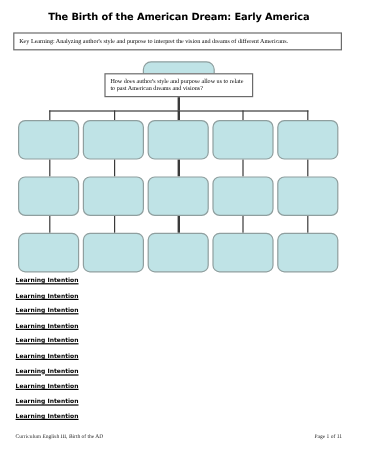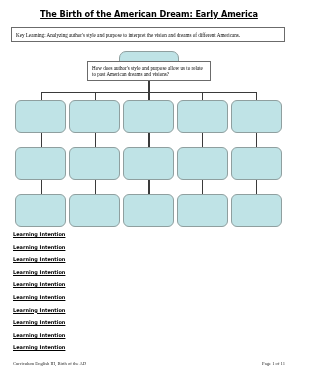--- a/index.html
+++ b/index.html
@@ -26,21 +26,20 @@
   
   .title {
     position: absolute;
     top: 9px;
     left: 0;
     width: 298px;
     text-align: center;
     font-family: "DejaVu Sans", sans-serif;
     font-size: 8.2px;
     font-weight: bold;
-    text-decoration: underline;
     letter-spacing: -0.1px;
     white-space: nowrap;
   }
 
   
   .key-learning {
     position: absolute;
     top: 27px;
     left: 11px;
     width: 274px;

